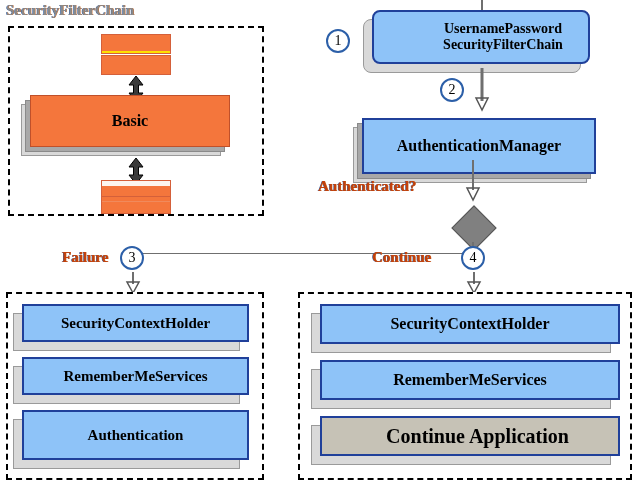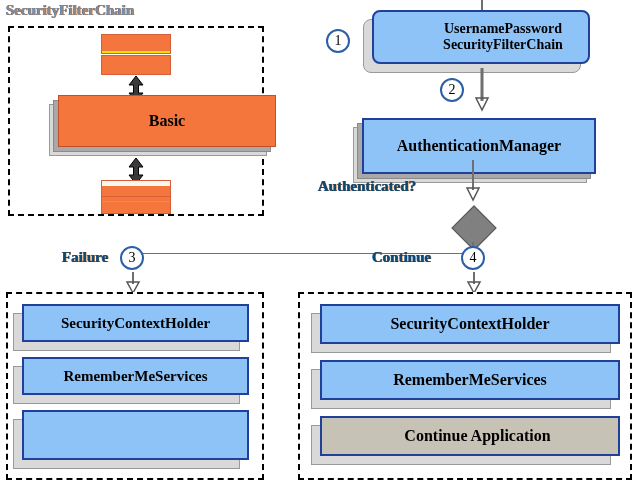--- a/index.html
+++ b/index.html
@@ -127,21 +127,21 @@
     align-items: center;
     justify-content: center;
     box-sizing: border-box;
   }
 
   
   .branch-label {
     position: absolute;
     font-weight: bold;
     font-size: 15px;
-    color: #0c4a6e;
+    color: #c2410c;
     white-space: nowrap;
     text-shadow: 0.5px 0 #c96a2e, -0.5px 0 #2c5fa8;
   }
 
   
   .diamond {
     position: absolute;
     width: 30px;
     height: 30px;
     background: #808080;
@@ -162,21 +162,21 @@
     <div class="hair" style="bottom:0;"></div>
   </div>
   <div class="slab" style="left:101px; top:55px; width:70px; height:20px;"></div>
 
   <div class="dblarrow" style="left:124px; top:76px;">
     <svg width="24" height="26" viewBox="0 0 24 26">
       <path d="M12 0 L19 9 L14.5 9 L14.5 17 L19 17 L12 26 L5 17 L9.5 17 L9.5 9 L5 9 Z" fill="#3a3a3a" stroke="#000000" stroke-width="1"></path>
     </svg>
   </div>
 
-  <div class="box3d" style="left:30px; top:95px; width:218px; height:52px;margin-left:28px;">
+  <div class="box3d" style="left:30px; top:95px; width:200px; height:52px;">
     <div class="plate"></div>
     <div class="plate2"></div>
     <div class="face orange" style="font-size:16px;">
       <span>
         <span>Basic</span><br>
       </span>
     </div>
   </div>
 
   <div class="dblarrow" style="left:124px; top:158px;">
@@ -254,21 +254,21 @@
 
   <div class="box3d" style="left:22px; top:357px; width:227px; height:38px;">
     <div class="plate"></div>
     <div class="face blue" style="font-size:15px;">RememberMeServices</div>
   </div>
 
   <div class="box3d" style="left:22px; top:410px; width:227px; height:50px;">
     <div class="plate"></div>
     <div class="face blue" style="font-size:15px;">
       <span>
-        <br>
+        <span>Authentication</span><br>
       </span>
     </div>
   </div>
 
   <div class="branch-label" style="left:372px; top:249px;">Continue</div>
   <div class="step" style="left:461px; top:246px;">4</div>
 
   <div class="abs" style="left:466px; top:272px;">
     <svg width="16" height="24" viewBox="0 0 16 24">
       <line x1="8" y1="0" x2="8" y2="12" stroke="#6f6f6f" stroke-width="2"></line>
@@ -283,16 +283,16 @@
     <div class="face blue" style="font-size:16px;">SecurityContextHolder</div>
   </div>
 
   <div class="box3d" style="left:320px; top:360px; width:300px; height:40px;">
     <div class="plate"></div>
     <div class="face blue" style="font-size:16px;">RememberMeServices</div>
   </div>
 
   <div class="box3d" style="left:320px; top:416px; width:300px; height:40px;">
     <div class="plate"></div>
-    <div class="face grey" style="font-size:16px;padding-left:15px;">Continue Application</div>
+    <div class="face grey" style="font-size:20px;padding-left:15px;">Continue Application</div>
   </div>
 
 </div>
 
 </body></html>

